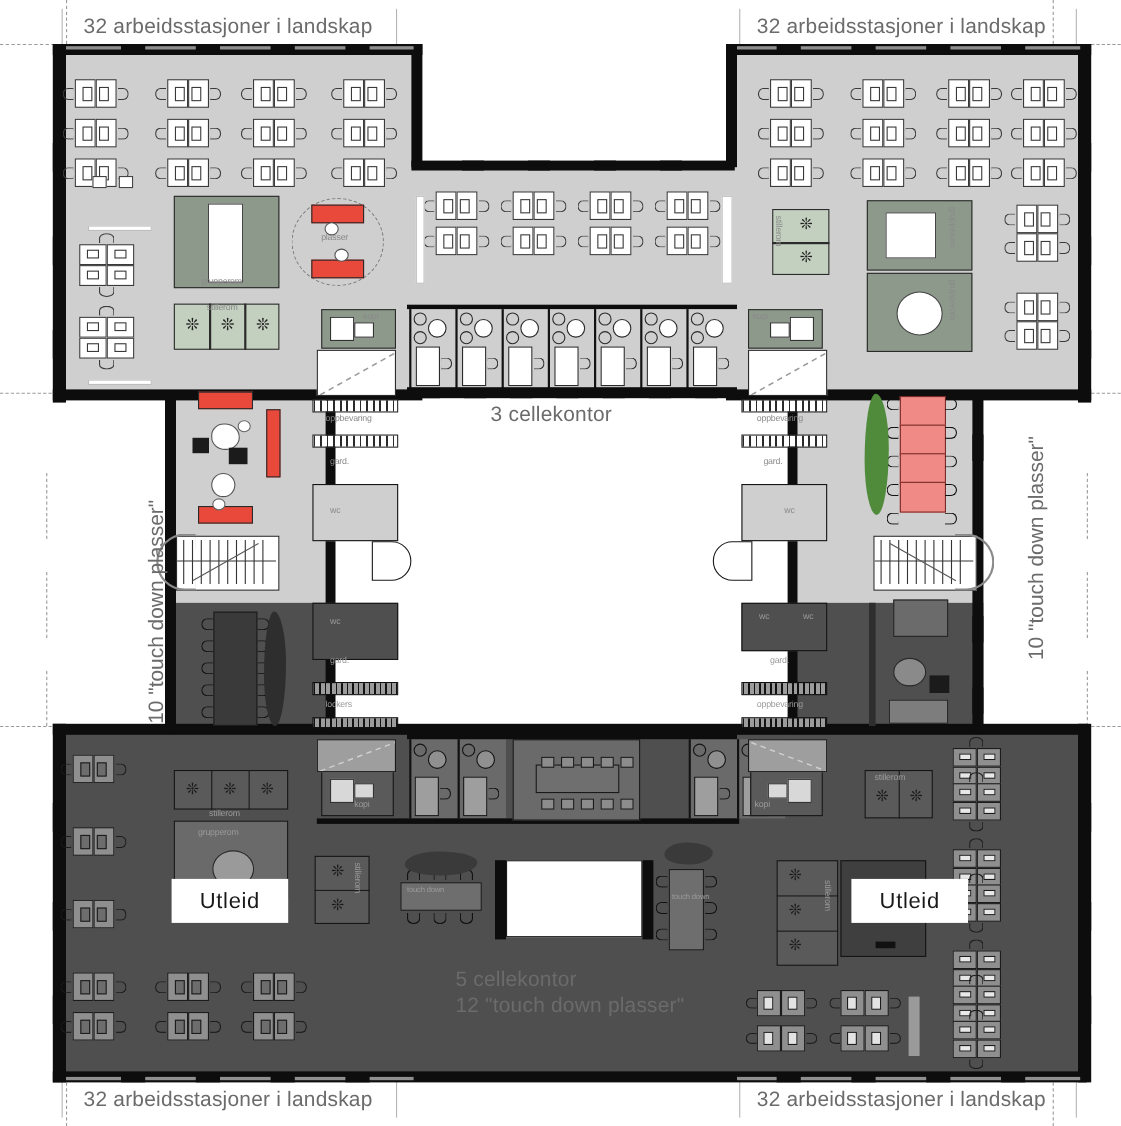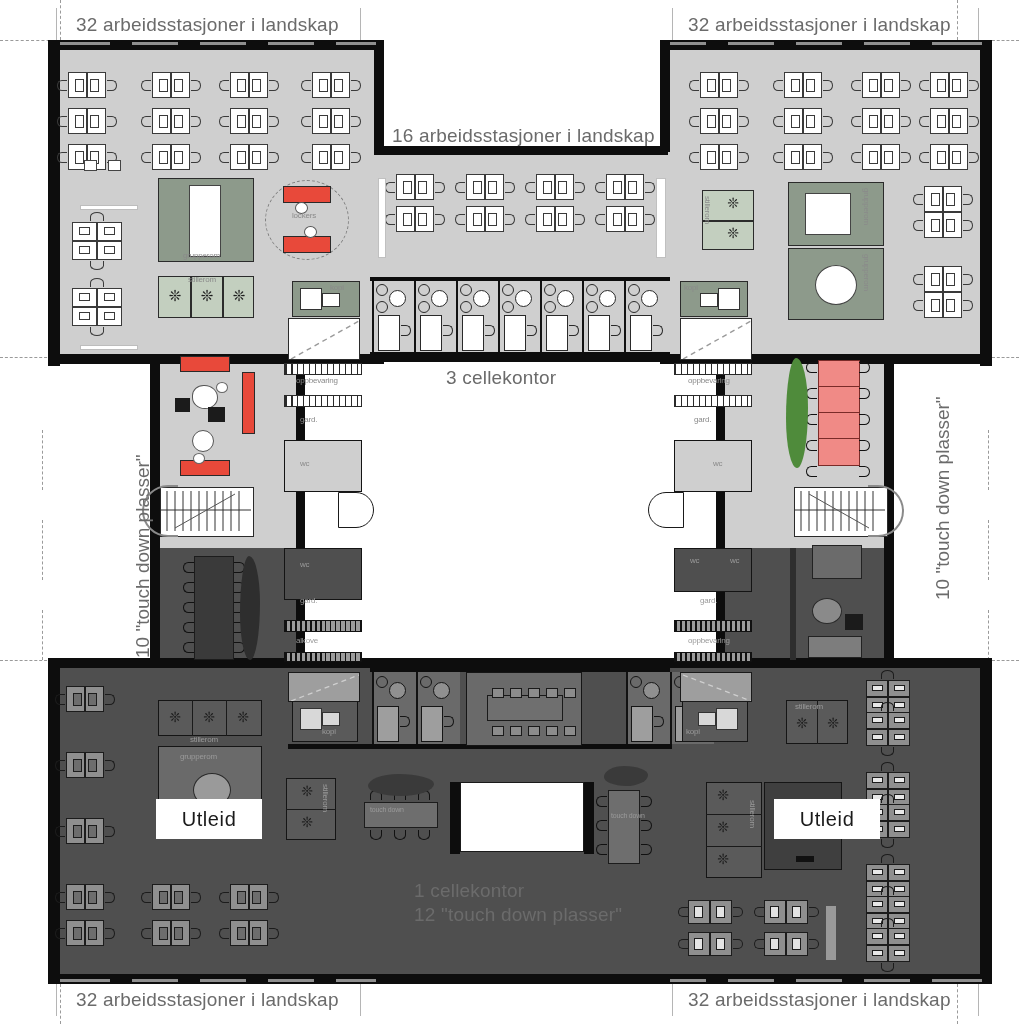--- a/index.html
+++ b/index.html
@@ -275,21 +275,21 @@
   <div class="star" style="left:166px;top:288px;width:18px;font-size:15px;">❊</div>
   <div class="star" style="left:198px;top:288px;width:18px;font-size:15px;">❊</div>
   <div class="star" style="left:230px;top:288px;width:18px;font-size:15px;">❊</div>
   <div class="lbl tiny" style="left:188px;top:275px;">stillerom</div>
 
   <div class="abs" style="left:265px;top:180px;width:84px;height:80px;border:1.6px dashed #7d7d7d;border-radius:50%;"></div>
   <div class="sofa-red" style="left:283px;top:186px;width:46px;height:15px;"></div>
   <div class="sofa-red" style="left:283px;top:236px;width:46px;height:15px;"></div>
   <div class="abs" style="left:295px;top:202px;width:13px;height:12px;background:#fff;border:1px solid #555;border-radius:50%;"></div>
   <div class="abs" style="left:304px;top:226px;width:13px;height:12px;background:#fff;border:1px solid #555;border-radius:50%;"></div>
-  <div class="lbl tiny" style="left:292px;top:211px;">lockers</div>
+  <div class="lbl tiny" style="left:292px;top:211px;">plasser</div>
 
   <div id="ur-desks">
       <div style="position:absolute;left:700px;top:72px;width:19px;height:26px;background:#ffffff;border:1.2px solid #3a3a3a;box-sizing:border-box;"></div>
       <div style="position:absolute;left:707px;top:79px;width:9px;height:13px;background:#ffffff;border:1.2px solid #3a3a3a;box-sizing:border-box;"></div>
       <div style="position:absolute;left:719px;top:72px;width:19px;height:26px;background:#ffffff;border:1.2px solid #3a3a3a;box-sizing:border-box;"></div>
       <div style="position:absolute;left:722px;top:79px;width:9px;height:13px;background:#ffffff;border:1.2px solid #3a3a3a;box-sizing:border-box;"></div>
       <div style="position:absolute;left:689px;top:80px;width:10px;height:11px;border:1.4px solid #3a3a3a;border-radius:50% 0 0 50%;border-right:none;box-sizing:border-box;"></div>
       <div style="position:absolute;left:739px;top:80px;width:10px;height:11px;border:1.4px solid #3a3a3a;border-radius:0 50% 50% 0;border-left:none;box-sizing:border-box;"></div>
       <div style="position:absolute;left:700px;top:108px;width:19px;height:26px;background:#ffffff;border:1.2px solid #3a3a3a;box-sizing:border-box;"></div>
       <div style="position:absolute;left:707px;top:115px;width:9px;height:13px;background:#ffffff;border:1.2px solid #3a3a3a;box-sizing:border-box;"></div>
@@ -537,21 +537,21 @@
   <div class="abs" style="left:284px;top:395px;width:78px;height:12px;background:repeating-linear-gradient(90deg,#2a2a2a 0 1.5px,#fff 1.5px 6px);border:1.3px solid #2a2a2a;"></div>
   <div class="lbl tiny" style="left:296px;top:376px;">oppbevaring</div>
   <div class="abs" style="left:284px;top:363px;width:78px;height:12px;background:repeating-linear-gradient(90deg,#2a2a2a 0 1.5px,#fff 1.5px 6px);border:1.3px solid #2a2a2a;"></div>
   <div class="lbl tiny" style="left:300px;top:415px;">gard.</div>
   <div class="abs" style="left:284px;top:440px;width:78px;height:52px;border:1.6px solid #141414;background:#cfcfcf;"></div>
   <div class="lbl tiny" style="left:300px;top:459px;">wc</div>
   <div class="abs" style="left:284px;top:548px;width:78px;height:52px;border:1.6px solid #141414;background:#4f4f4f;"></div>
   <div class="lbl tiny-d" style="left:300px;top:560px;">wc</div>
   <div class="lbl tiny-d" style="left:300px;top:596px;">gard.</div>
   <div class="abs" style="left:284px;top:620px;width:78px;height:12px;background:repeating-linear-gradient(90deg,#111 0 1.5px,#9c9c9c 1.5px 5px);border:1.3px solid #111;"></div>
-  <div class="lbl tiny-d" style="left:296px;top:636px;">alkove</div>
+  <div class="lbl tiny-d" style="left:296px;top:636px;">lockers</div>
   <div class="abs" style="left:284px;top:652px;width:78px;height:10px;background:repeating-linear-gradient(90deg,#111 0 1.5px,#9c9c9c 1.5px 5px);border:1.3px solid #111;"></div>
 
   <div class="abs white" style="left:338px;top:492px;width:36px;height:36px;border:1.6px solid #1a1a1a;border-radius:0 18px 18px 0;"></div>
 
   <div class="stair" style="left:160px;top:487px;width:92px;height:48px;">
     <svg width="90" height="46" style="display:block">
       <g stroke="#333" stroke-width="1">
         <line x1="0" y1="22" x2="90" y2="22"></line>
         <line x1="6" y1="3" x2="6" y2="43"></line>
           <line x1="14" y1="3" x2="14" y2="43"></line>
@@ -944,21 +944,20 @@
   </div>
   <div class="utleid" style="left:774px;top:799px;width:106px;height:40px;">
     <span>Utleid</span>
   </div>
 
   <div class="lbl edge-lbl" style="left:76px;top:14px;">32 arbeidsstasjoner i landskap</div>
   <div class="lbl edge-lbl" style="left:688px;top:14px;">32 arbeidsstasjoner i landskap</div>
   <div class="lbl edge-lbl" style="left:76px;top:989px;">32 arbeidsstasjoner i landskap</div>
   <div class="lbl edge-lbl" style="left:688px;top:989px;">32 arbeidsstasjoner i landskap</div>
 
-  <div class="lbl edge-lbl" style="left:392px;top:125px;">16 arbeidsstasjoner i landskap</div>
   <div class="lbl edge-lbl" style="left:446px;top:367px;">3 cellekontor</div>
-  <div class="lbl edge-lbl" style="left:414px;top:880px;">1 cellekontor</div>
+  <div class="lbl edge-lbl" style="left:414px;top:880px;">5 cellekontor</div>
   <div class="lbl edge-lbl" style="left:414px;top:904px;">12 "touch down plasser"</div>
 
   <div class="lbl vert-lbl" style="left:132px;top:658px;transform:rotate(-90deg);">10 "touch down plasser"</div>
   <div class="lbl vert-lbl" style="left:932px;top:600px;transform:rotate(-90deg);">10 "touch down plasser"</div>
 
 </div>
 
 </body></html>

